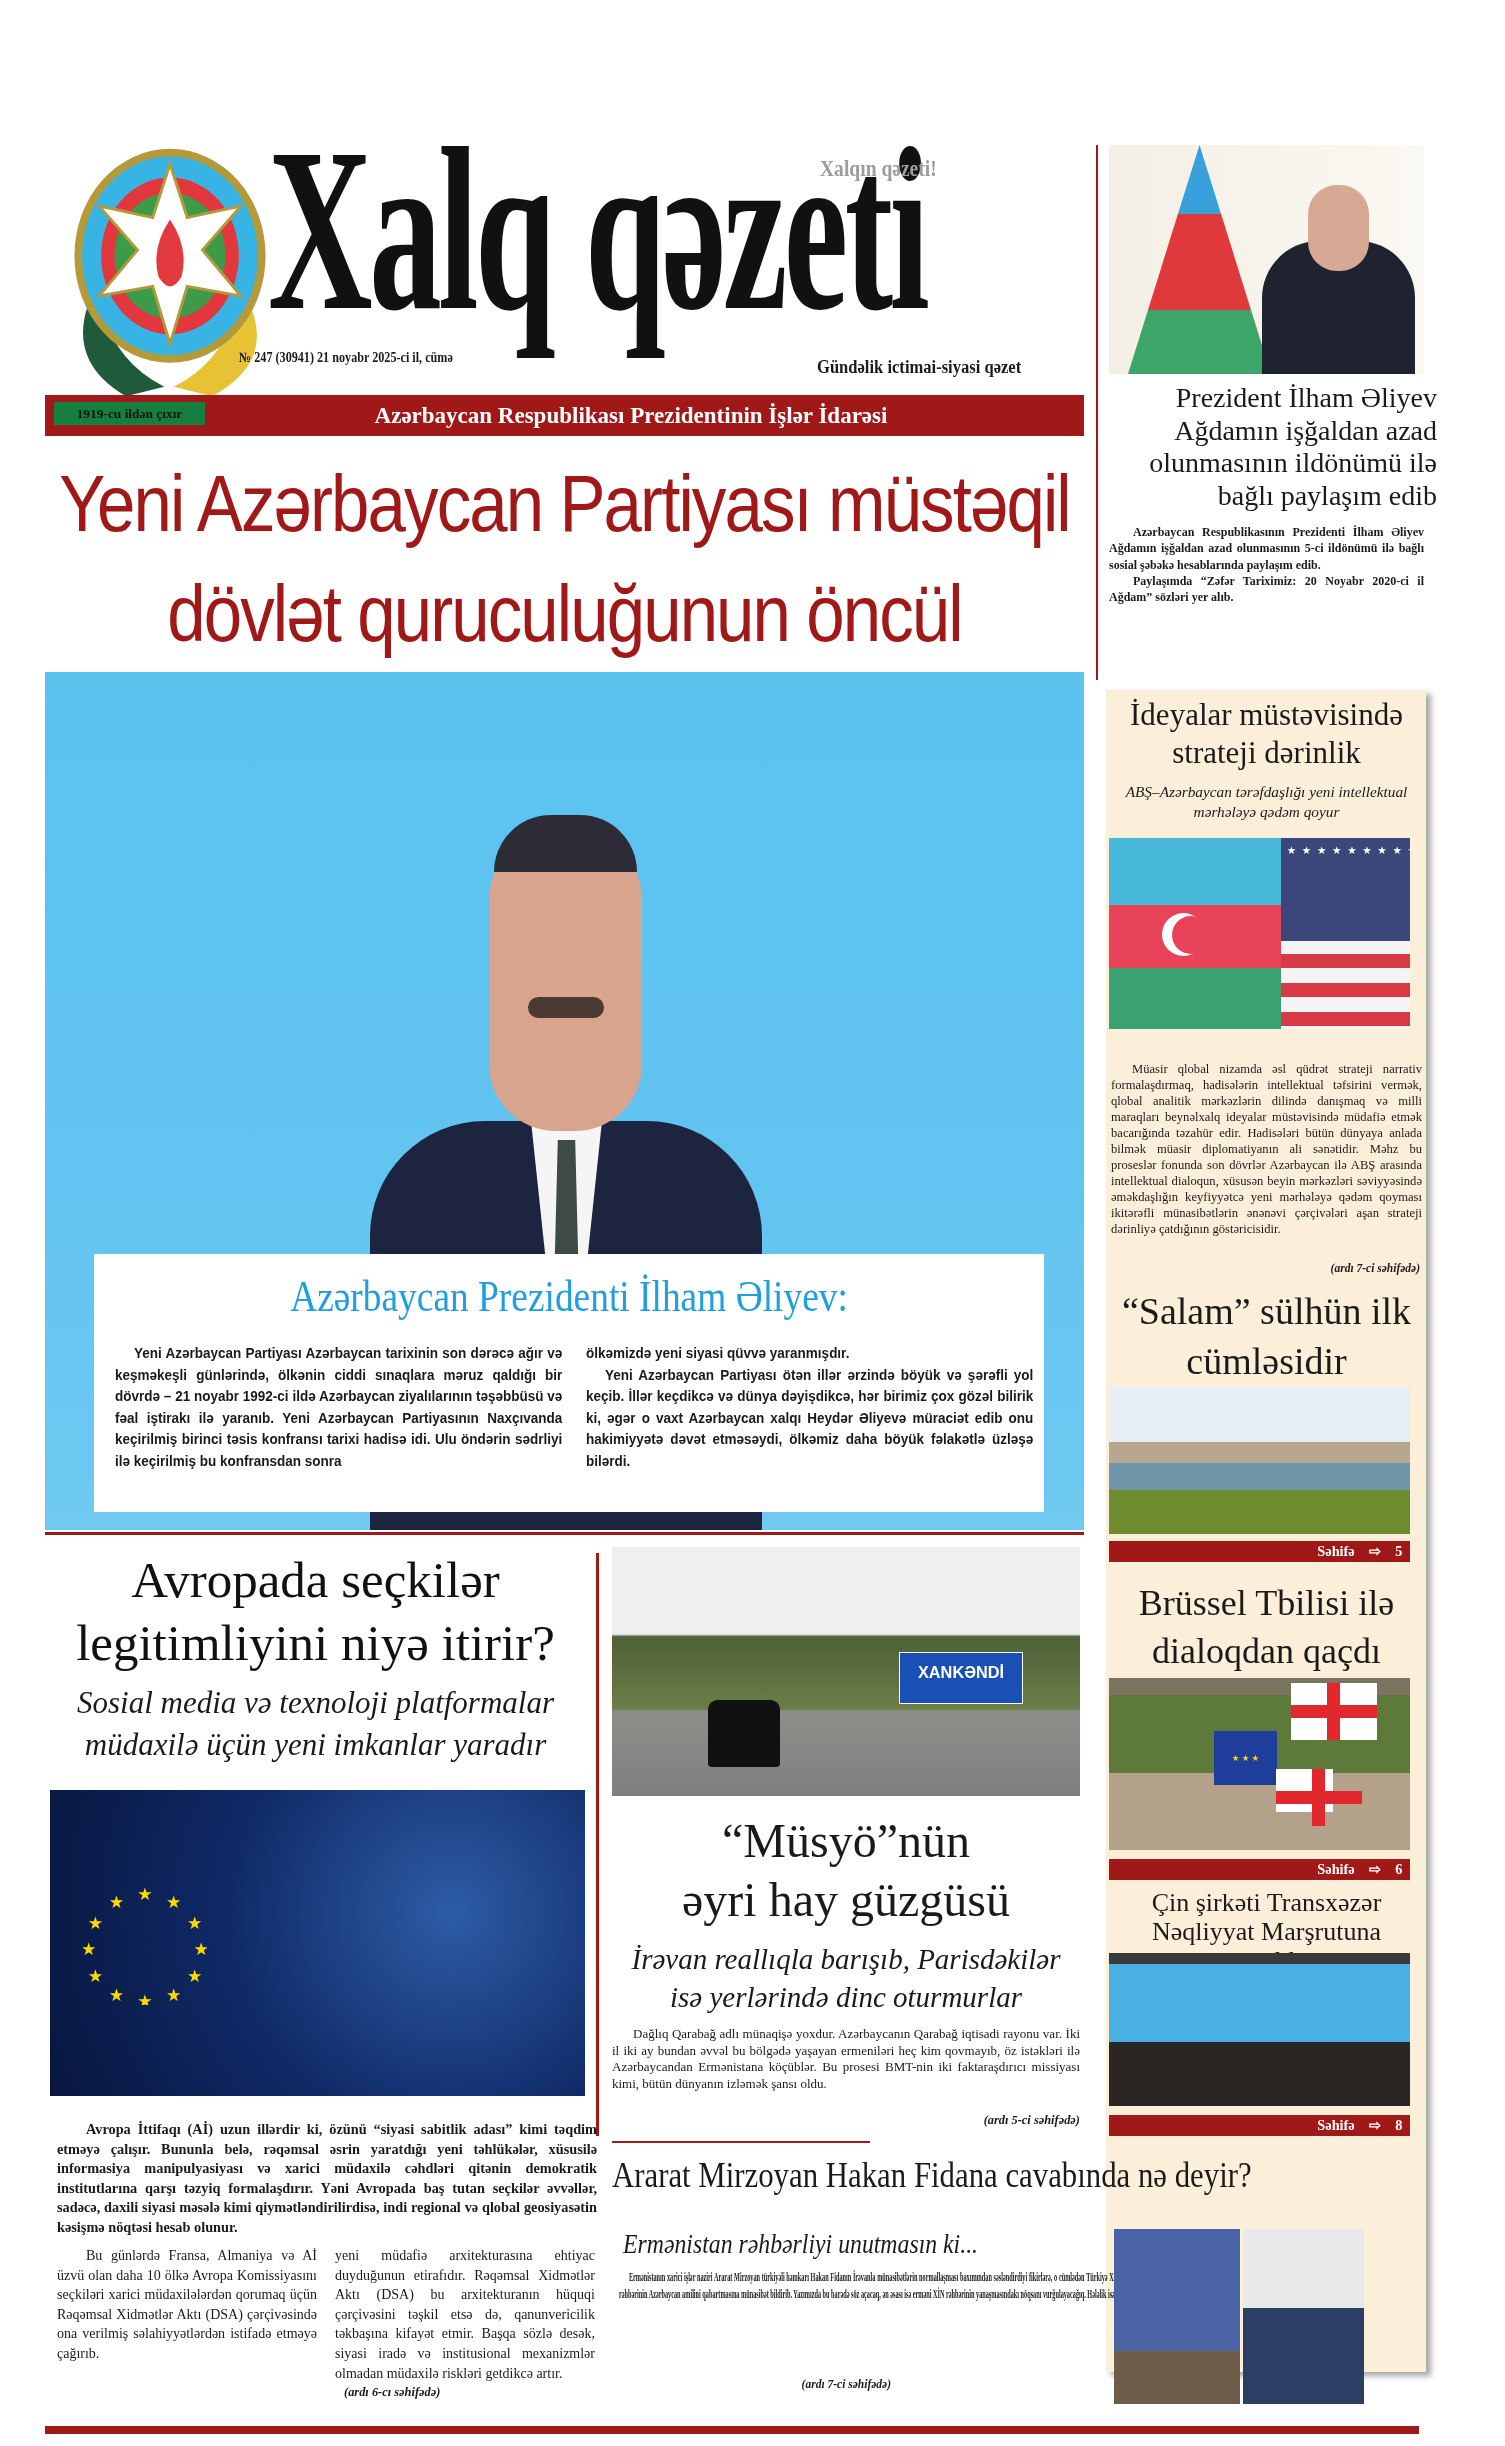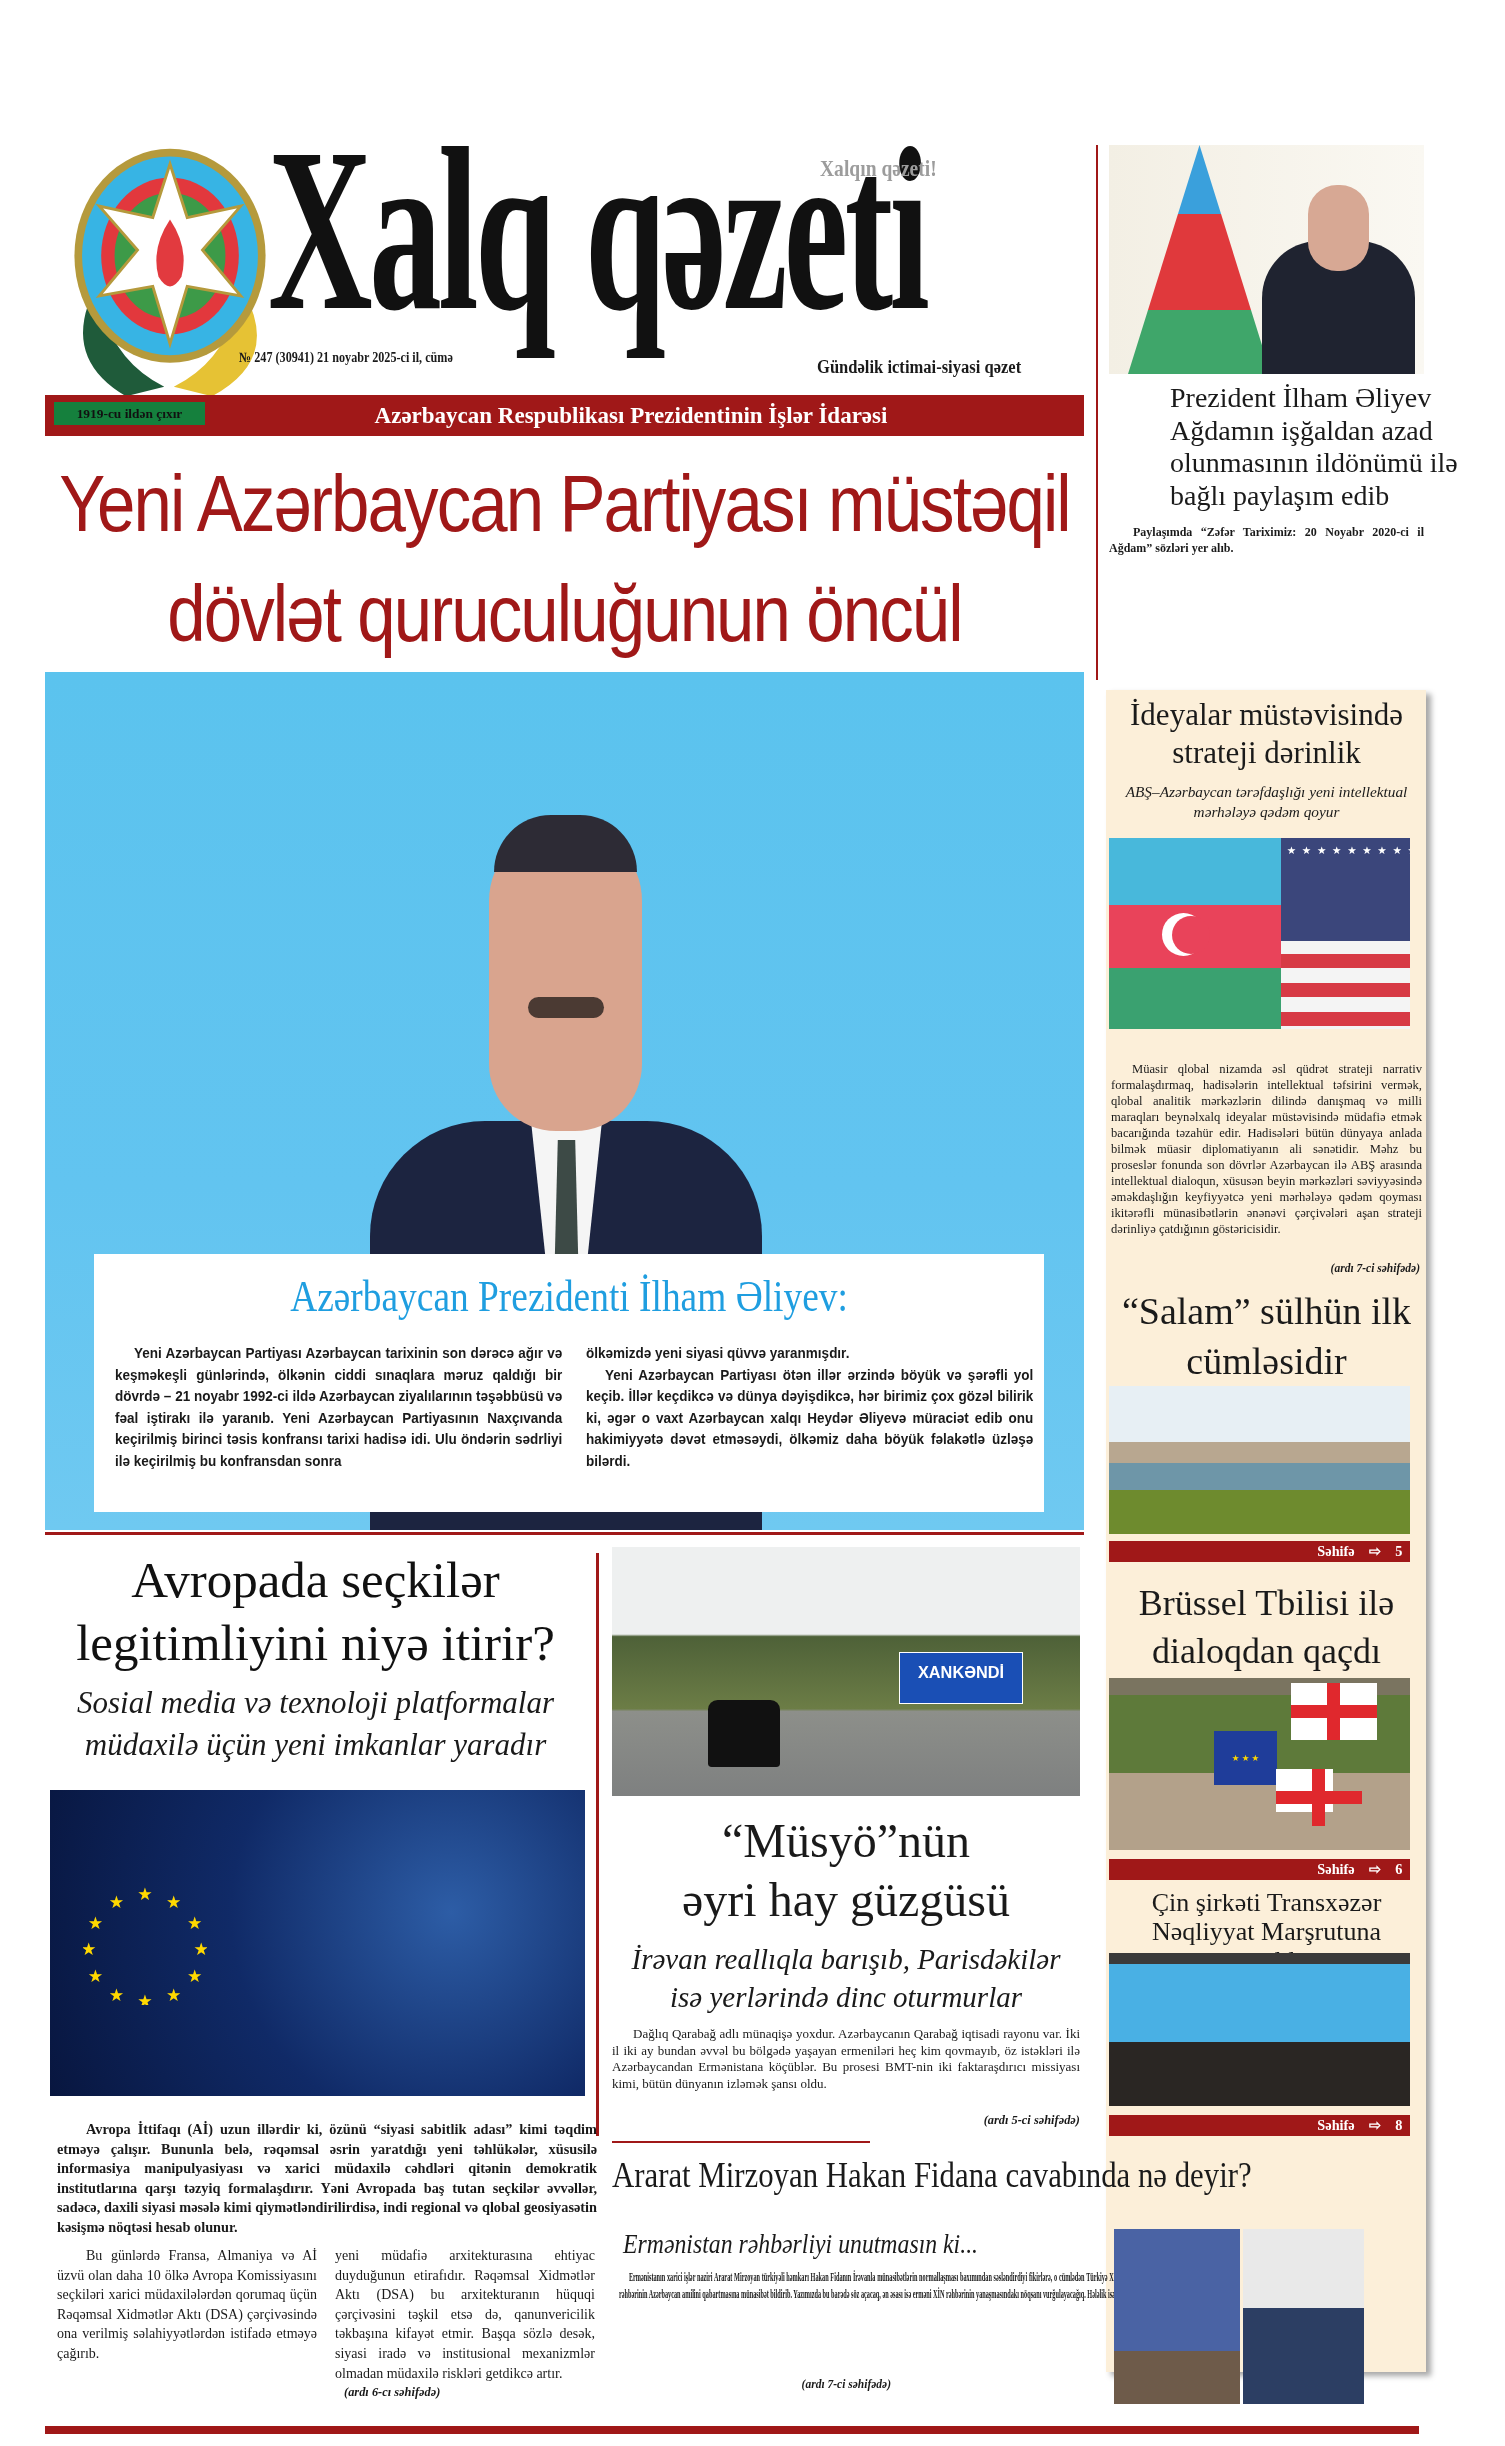--- a/index.html
+++ b/index.html
@@ -59,21 +59,21 @@
   #xk-body { left: 612px; top: 2026px; width: 468px; font-size: 13px; line-height: 16.7px; text-align: justify; text-indent: 21px; }
   #xk-cont { left: 612px; top: 2113px; width: 468px; text-align: right; font-style: italic; font-weight: bold; font-size: 12.4px; }
   #rule-xk { left: 612px; top: 2141px; width: 258px; height: 1.9px; background: #a01818; }
 
   
   #rule-right { left: 1096px; top: 145px; width: 1.9px; height: 535px; background: #a01818; }
   #pres-photo { left: 1109px; top: 145px; width: 315px; height: 229px; background: linear-gradient(90deg,#f3efe4,#faf8f2); overflow: hidden; }
   .flag-az { position:absolute; left: 19px; top: 0; width: 143px; height: 229px; clip-path: polygon(50% 0,100% 100%,0 100%); background: linear-gradient(180deg,#3aa0dc 0 30%,#e0393c 30% 72%,#3fa66a 72% 100%); }
   .pres-suit { position:absolute; left: 153px; top: 96px; width: 153px; height: 134px; background: #1f2330; border-radius: 57px 57px 0 0; }
   .pres-head { position:absolute; left: 199px; top: 40px; width: 61px; height: 86px; background: #d7a894; border-radius: 29px; }
-  #pres-title { left: 1170px; top: 382px; width: 315px; text-align: left; font-size: 28px; line-height: 32.5px; }
+  #pres-title { left: 1122px; top: 382px; width: 315px; text-align: right; font-size: 28px; line-height: 32.5px; }
   #pres-body { left: 1109px; top: 524px; width: 315px; font-weight: bold; font-size: 12px; line-height: 16.3px; text-align: justify; }
   #pres-body p { text-indent: 24px; }
 
   #sidebar-box { left: 1106px; top: 690px; width: 320px; height: 1682px; background: #fcefd9; box-shadow: 4.8px 3.8px 5.7px rgba(0,0,0,0.35); }
   #idea-title { left: 1109px; top: 696px; width: 315px; text-align: center; font-size: 31px; line-height: 38px; }
   #idea-sub { left: 1109px; top: 782px; width: 315px; text-align: center; font-style: italic; font-size: 15.3px; line-height: 20px; }
   #idea-photo { left: 1109px; top: 838px; width: 301px; height: 191px; overflow: hidden; background: linear-gradient(90deg,#fff 0,#fff 100%); }
   .az-half { position:absolute; left:0; top:0; width: 172px; height: 191px; background: linear-gradient(180deg,#48b8db 0 35%,#e9435a 35% 68%,#3aa170 68% 100%); }
   .us-half { position:absolute; left: 143px; top:0; width: 158px; height: 191px; background: repeating-linear-gradient(180deg,#d73a45 0 14.3px,#f4f4f4 14.3px 29px); }
   .us-canton { position:absolute; left: 172px; top:0; width: 129px; height: 103px; background: #3b467b; color: #fff; font-size: 10.5px; line-height: 14.3px; letter-spacing: 5.7px; padding: 5.7px; overflow: hidden; }
@@ -196,20 +196,21 @@
 <div class="abs" id="rule-xk"></div>
 
 <div class="abs" id="rule-right"></div>
 <div class="abs" id="pres-photo">
   <div class="flag-az"></div>
   <div class="pres-suit"></div>
   <div class="pres-head"></div>
 </div>
 <div class="abs" id="pres-title">Prezident İlham Əliyev Ağdamın işğaldan azad olunmasının ildönümü ilə bağlı paylaşım edib</div>
 <div class="abs" id="pres-body">
+  <p>Azərbaycan Respublikasının Prezidenti İlham Əliyev Ağdamın işğaldan azad olunmasının 5-ci ildönümü ilə bağlı sosial şəbəkə hesablarında paylaşım edib.</p>
   <p>Paylaşımda “Zəfər Tariximiz: 20 Noyabr 2020-ci il Ağdam” sözləri yer alıb.</p>
 </div>
 
 <div class="abs" id="sidebar-box"></div>
 <div class="abs" id="idea-title">İdeyalar müstəvisində strateji dərinlik</div>
 <div class="abs" id="idea-sub">ABŞ–Azərbaycan tərəfdaşlığı yeni intellektual mərhələyə qədəm qoyur</div>
 <div class="abs" id="idea-photo">
   <div class="us-half"></div>
   <div class="us-canton">★★★★★★★★★★★★★★★★★★★★★★★★★★★★★★★★★★★★★★★★★★★★★★★</div>
   <div class="az-half"></div>

